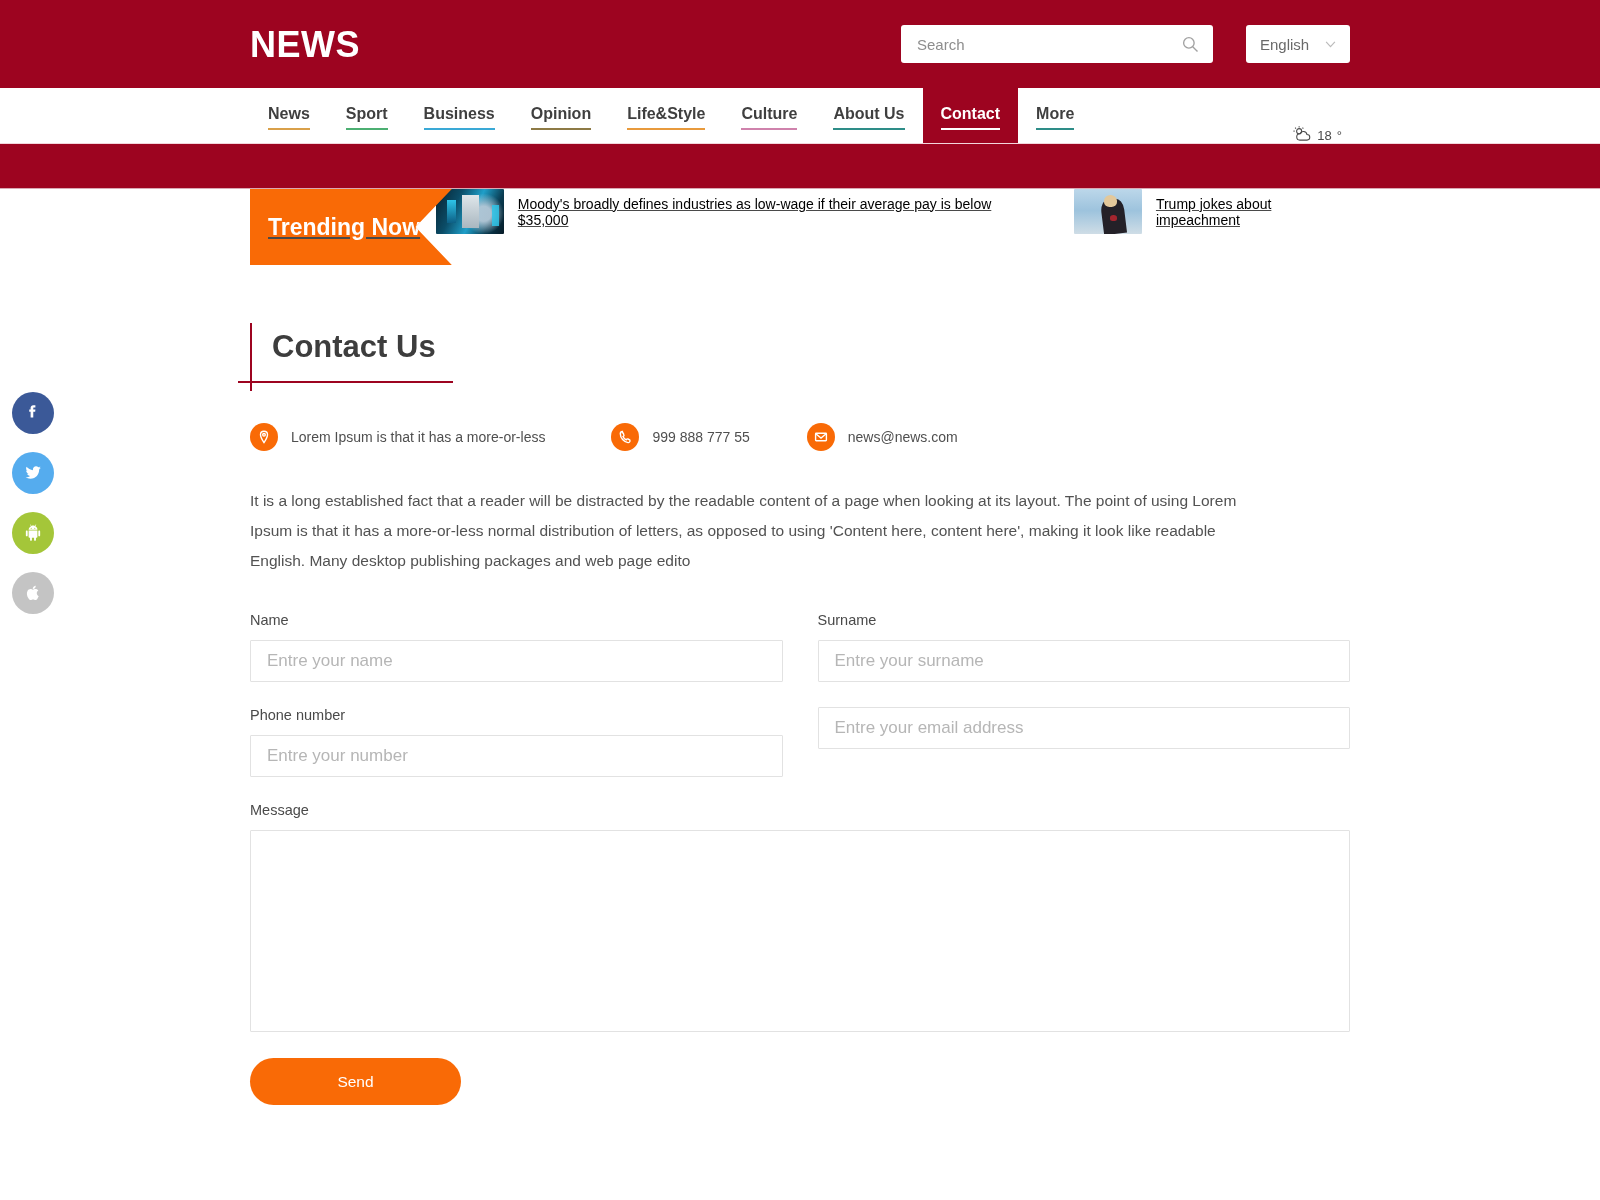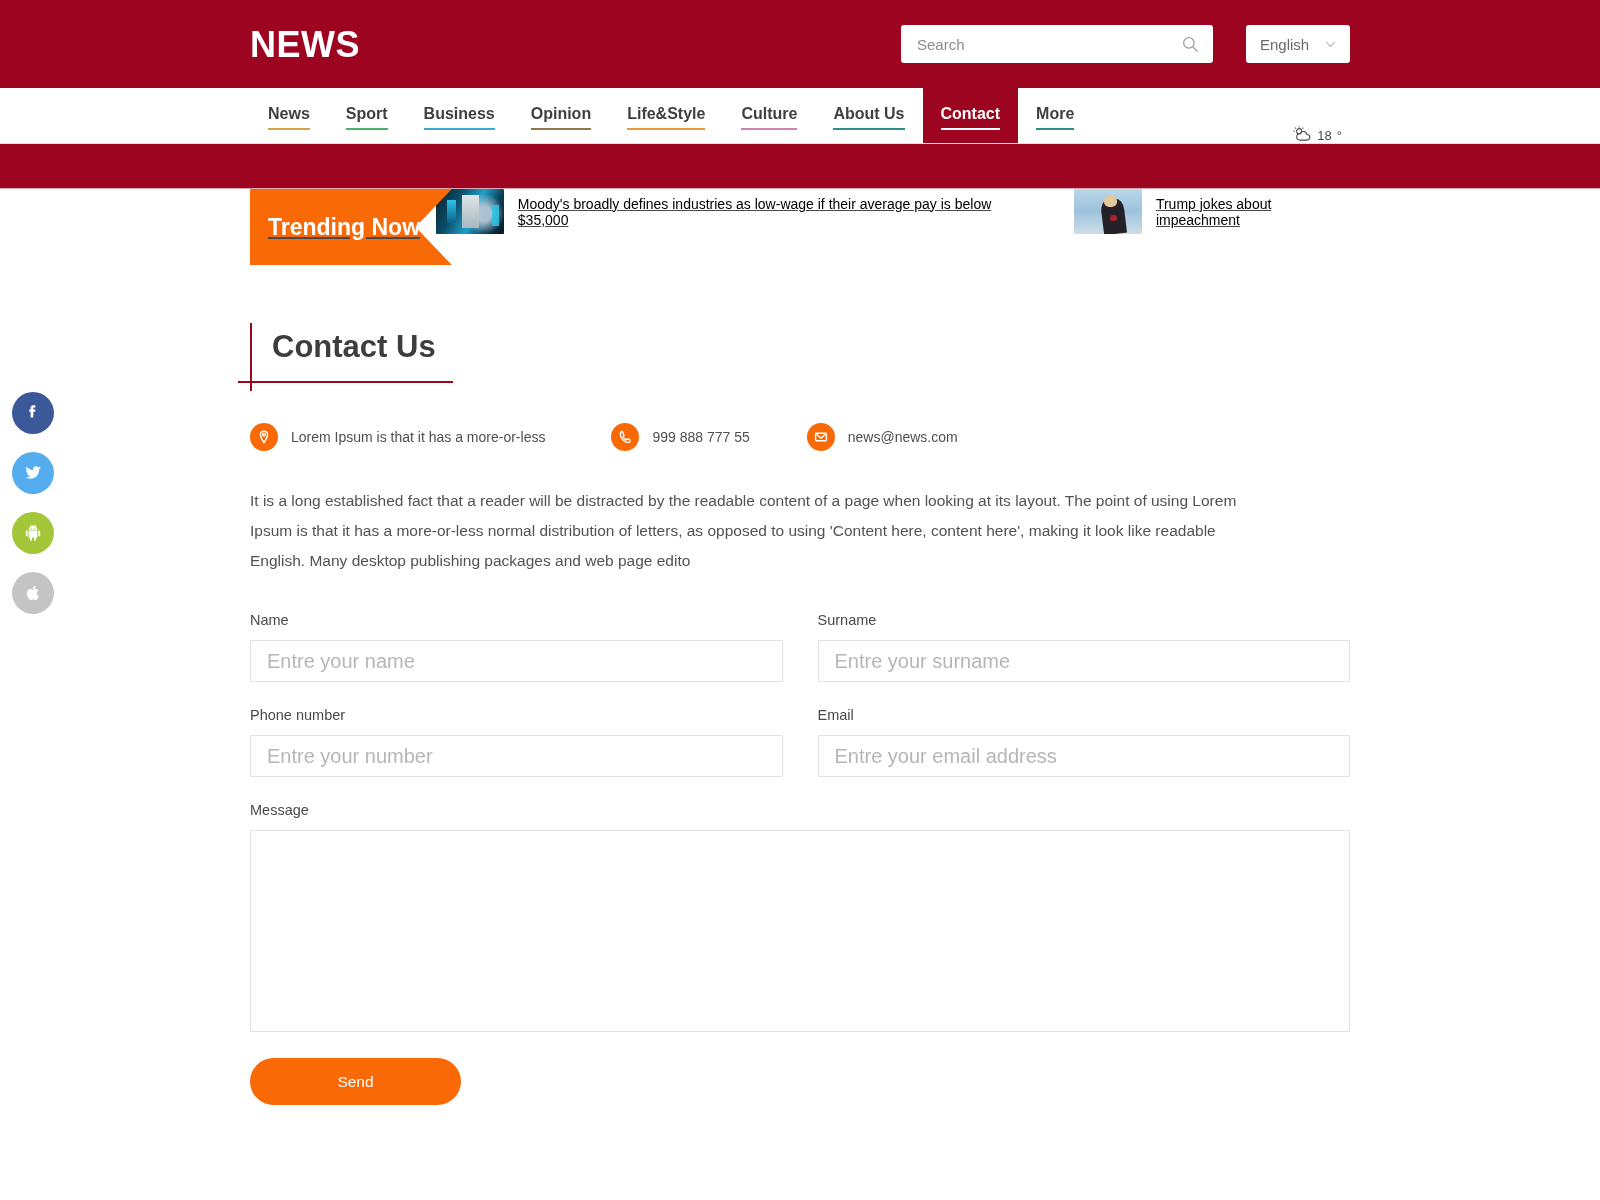--- a/index.html
+++ b/index.html
@@ -337,21 +337,21 @@
     margin-bottom: 12px;
   }
   .field input,
   .field textarea {
     width: 100%;
     box-sizing: border-box;
     border: 1px solid #e2e2e2;
     background: #fff;
     outline: none;
     font-family: "Liberation Sans", sans-serif;
-    font-size: 20px;
+    font-size: 17px;
     color: #444;
     padding: 0 16px;
     height: 42px;
     border-radius: 1px;
   }
   .field input::placeholder,
   .field textarea::placeholder { color: #b6b6b6; }
   .field textarea {
     height: 202px;
     padding: 14px 16px;
@@ -526,21 +526,20 @@
         <label>Surname</label>
         <input type="text" placeholder="Entre your surname" style="">
       </div>
     </div>
     <div class="form-row">
       <div class="field">
         <label>Phone number</label>
         <input type="text" placeholder="Entre your number" style="">
       </div>
       <div class="field">
-        <label>Email</label>
         <input type="text" placeholder="Entre your email address" style="">
       </div>
     </div>
     <div class="form-row" style="margin-bottom:0;justify-content:flex-end;">
       <div class="field">
         <label>Message</label>
         <textarea placeholder="" style=""></textarea>
       </div>
     </div>
     <button class="send-btn">Send</button>

